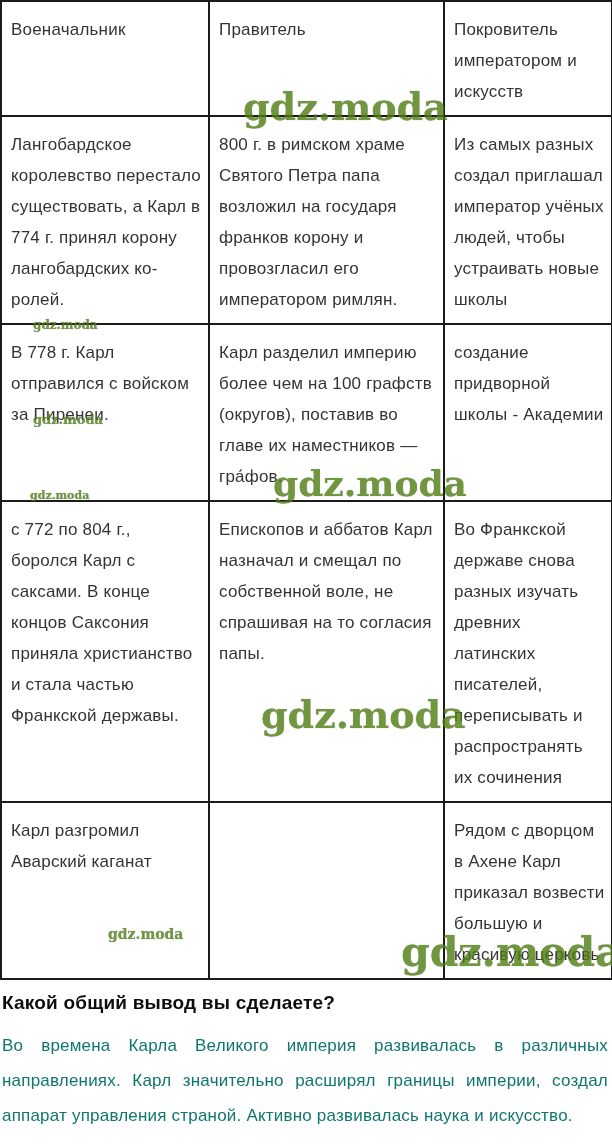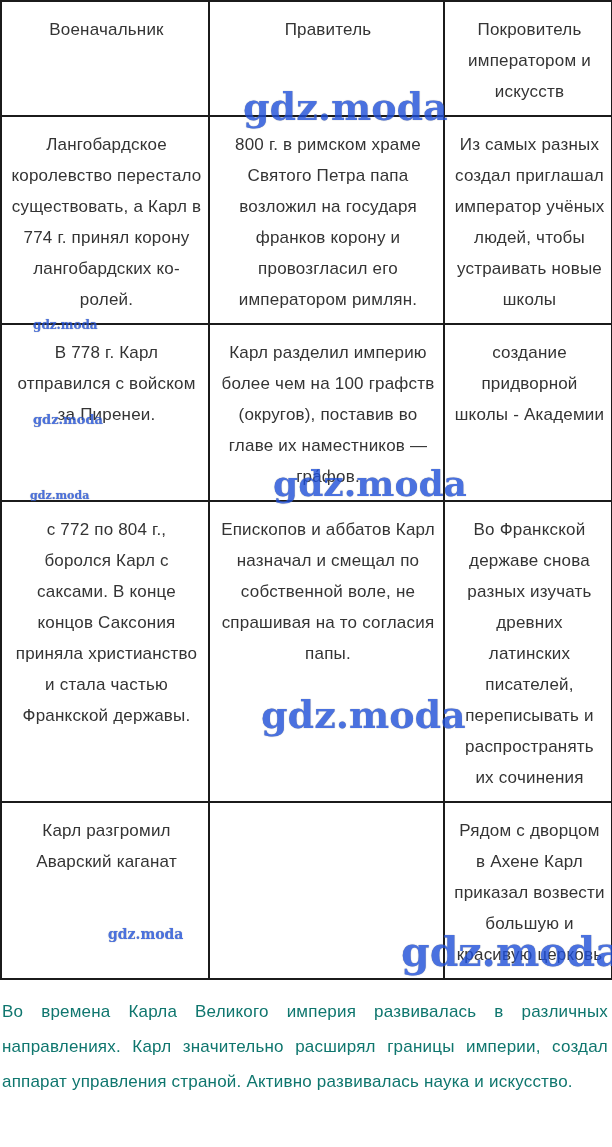--- a/index.html
+++ b/index.html
@@ -21,39 +21,39 @@
     table-layout: fixed;
     width: 611px;
     margin: 0;
   }
   table.main-table col.c1 { width: 208px; }
   table.main-table col.c2 { width: 235px; }
   table.main-table col.c3 { width: 168px; }
   table.main-table th, table.main-table td {
     border: 2px solid #1b1b1b;
     vertical-align: top;
-    text-align: center;
+    text-align: left;
     padding: 12px 6px 8px 9px;
     font-size: 17px;
     font-weight: normal;
     line-height: 31px;
     letter-spacing: 0.2px;
     color: #343434;
   }
   tr.row-header { height: 113px; }
   tr.row-1 { height: 208px; }
   tr.row-2 { height: 177px; }
   tr.row-3 { height: 268px; }
   tr.row-4 { height: 177px; }
 
   .watermark {
     position: absolute;
     font-family: "DejaVu Serif", serif;
     font-weight: bold;
-    color: #1d4ed8;
+    color: #4d7c0f;
     opacity: 0.8;
     text-shadow: 0 0 1px #777777;
     white-space: nowrap;
     z-index: 5;
     pointer-events: none;
   }
   .wm-1 { left: 243px; top: 84px;  font-size: 38px; }
   .wm-2 { left: 33px;  top: 318px; font-size: 12px; }
   .wm-3 { left: 33px;  top: 412px; font-size: 13px; }
   .wm-4 { left: 273px; top: 462px; font-size: 36px; }
@@ -121,15 +121,16 @@
 
   <div class="watermark wm-1">gdz.moda</div>
   <div class="watermark wm-2">gdz.moda</div>
   <div class="watermark wm-3">gdz.moda</div>
   <div class="watermark wm-4">gdz.moda</div>
   <div class="watermark wm-5">gdz.moda</div>
   <div class="watermark wm-6">gdz.moda</div>
   <div class="watermark wm-7">gdz.moda</div>
   <div class="watermark wm-8">gdz.moda</div>
 
+  <div class="conclusion-heading">Какой общий вывод вы сделаете?</div>
   <div class="conclusion-paragraph">Во времена Карла Великого империя развивалась в различных направлениях. Карл значительно расширял границы империи, создал аппарат управления страной. Активно развивалась наука и искусство.</div>
 
 </div>
 
 </body></html>

